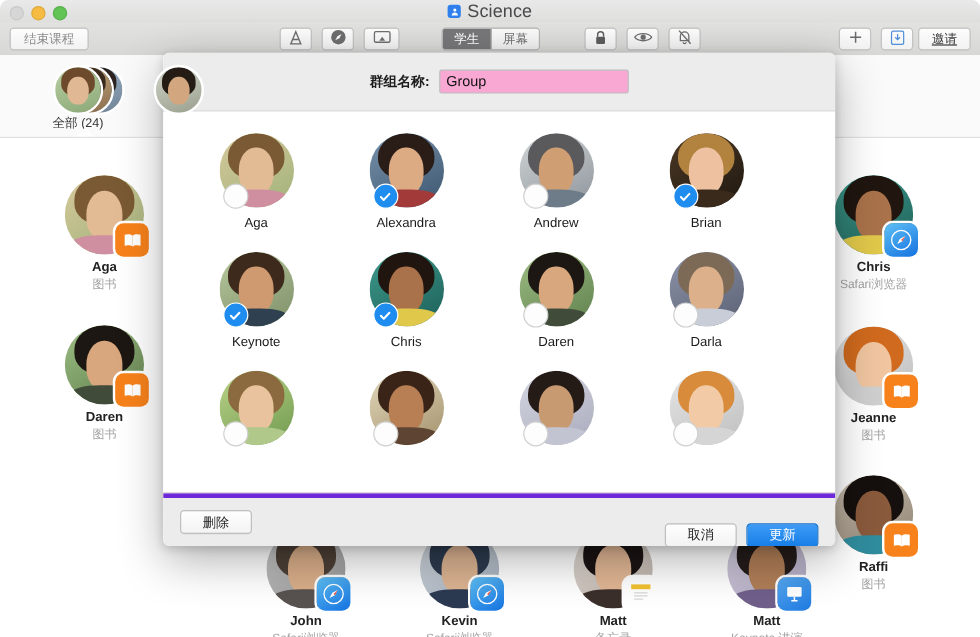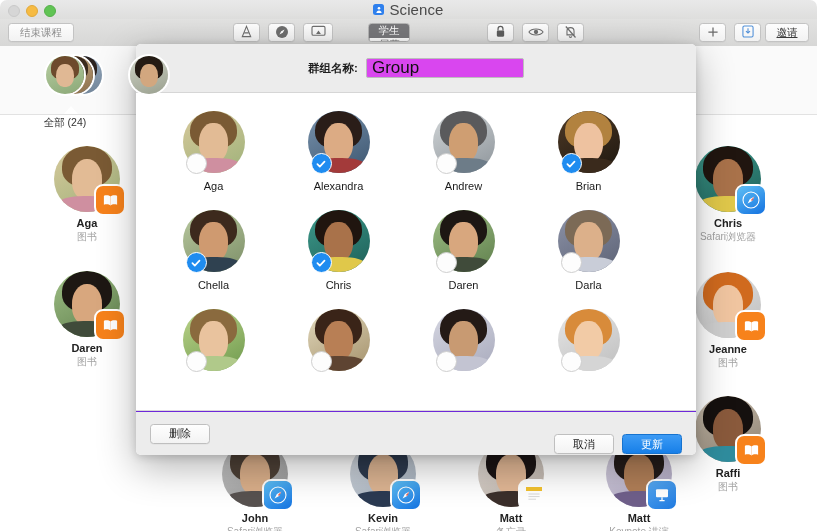--- a/index.html
+++ b/index.html
@@ -49,21 +49,21 @@
     display:flex;align-items:center;justify-content:center;
     font-size:10.5px;color:#8b8b8b;box-sizing:border-box;
   }
   .tb-btn.enabled{color:#3a3a3a;text-decoration:underline;}
   .tb-end{left:8px;width:66px;}
   .tb-icon{width:27px;}
   .tb-sq{width:30px;}
   .tb-invite{right:8px;width:44px;}
   .seg{
     position:absolute;top:4px;left:368px;height:19px;display:flex;
-    border-radius:3.5px;overflow:hidden;border:1px solid #b4b4b4;box-sizing:border-box;flex-direction:column;
+    border-radius:3.5px;overflow:hidden;border:1px solid #b4b4b4;box-sizing:border-box;
   }
   .seg div{
     width:40px;display:flex;align-items:center;justify-content:center;
     font-size:10.5px;box-sizing:border-box;
   }
   .seg .on{background:#77777a;color:#fff;}
   .seg .off{background:linear-gradient(to bottom,#fbfbfb,#efefef);color:#6d6d6d;border-left:1px solid #b4b4b4;}
 
   
   .content{
@@ -73,21 +73,21 @@
   .groupbar{
     position:absolute;left:0;top:0;width:817px;height:68px;
     background:#fafafa;border-bottom:1px solid #e2e2e2;
   }
   .group-item{position:absolute;top:8px;text-align:center;width:96px;}
   .stack{position:relative;height:42px;width:96px;}
   .stack .av{
     position:absolute;top:0;width:42px;height:42px;border-radius:50%;
     border:2px solid #fff;box-sizing:border-box;overflow:hidden;
   }
-  .group-label{font-size:10.5px;color:#333;margin-top:20px;white-space:nowrap;}
+  .group-label{font-size:10.5px;color:#333;margin-top:0;white-space:nowrap;}
   .caret{
     position:absolute;left:64px;top:60px;width:14px;height:8px;
     background:#fff;clip-path:polygon(50% 0,100% 100%,0 100%);
   }
 
   .student{position:absolute;width:110px;text-align:center;}
   .st-avwrap{position:relative;width:66px;height:66px;margin:0 auto;}
   .st-av{
     width:66px;height:66px;border-radius:50%;overflow:hidden;position:relative;
   }
@@ -110,22 +110,22 @@
     background:#fff;border-radius:5px;
     box-shadow:0 12px 38px rgba(0,0,0,.30),0 2px 8px rgba(0,0,0,.16);
     overflow:hidden;display:flex;flex-direction:column;
   }
   .dlg-head{
     height:48px;flex:0 0 48px;background:#ececec;border-bottom:1px solid #d6d6d6;
     display:flex;align-items:center;justify-content:center;gap:8px;
   }
   .dlg-head label{font-size:11.5px;color:#1d1d1d;font-weight:700;}
   .namefield{
-    width:158px;height:20px;border:1px solid #bdbdbd;border-radius:2px;background:#d946ef;
-    font-size:17px;color:#111;padding:0 5px;box-sizing:border-box;
+    width:158px;height:20px;border:1px solid #bdbdbd;border-radius:2px;background:#f9a8d4;
+    font-size:12px;color:#111;padding:0 5px;box-sizing:border-box;
     font-family:"Liberation Sans",sans-serif;outline:none;
   }
   .dlg-body{
     flex:1 1 auto;background:#fff;position:relative;overflow:hidden;
   }
   .grid{
     position:absolute;left:0;top:0;width:560px;
     display:flex;flex-wrap:wrap;padding:18px 0 0 0;box-sizing:border-box;
   }
   .cell{width:125px;margin:0 0 18px 0;text-align:center;}
@@ -133,21 +133,21 @@
   .cell-avwrap{position:relative;width:62px;height:62px;margin:0 auto;}
   .cell-av{width:62px;height:62px;border-radius:50%;overflow:hidden;position:relative;}
   .check{
     position:absolute;left:3px;bottom:-1px;width:21px;height:21px;border-radius:50%;
     box-sizing:border-box;display:flex;align-items:center;justify-content:center;
   }
   .check.off{background:#fdfdfd;border:1px solid #cfcfcf;}
   .check.on{background:#1f8cf0;border:1.5px solid #fff;}
   .cell-name{font-size:11px;color:#1a1a1a;margin-top:7px;}
   .dlg-foot{
-    height:44px;flex:0 0 44px;background:#ececec;border-top:1px solid #6d28d9;
+    height:44px;flex:0 0 44px;background:#ececec;border-top:4px solid #6d28d9;
     display:flex;align-items:center;padding:0 14px;box-sizing:border-box;
   }
   .dbtn{
     height:20px;min-width:60px;border-radius:3.5px;font-size:11px;
     display:flex;align-items:center;justify-content:center;box-sizing:border-box;
     border:1px solid #bfbfbf;background:linear-gradient(to bottom,#fefefe,#f3f3f3);color:#1d1d1d;
     box-shadow:0 .5px .5px rgba(0,0,0,.06);padding:0 10px;
   }
   .dbtn.primary{background:linear-gradient(to bottom,#3d9bf5,#177fe8);border-color:#1673cf;color:#fff;}
   .spacer{flex:1 1 auto;}
@@ -584,21 +584,21 @@
                   <div class="face" style="background:#cf9a70"></div>
                   <div class="body" style="background:#2f4150"></div>
                 </div>
               </div>
             <div class="check on">
               <svg width="12" height="12" viewBox="0 0 12 12">
                   <path d="M2.4 6.2 L4.8 8.6 L9.5 3.6" fill="none" stroke="#fff" stroke-width="1.7" stroke-linecap="round" stroke-linejoin="round"></path>
                 </svg>
             </div>
           </div>
-          <div class="cell-name">Chella</div>
+          <div class="cell-name">Keynote</div>
         </div>
 
         <div class="cell">
           <div class="cell-avwrap">
             <div class="cell-av">
                 <div class="f">
                   <div class="bg" style="background:linear-gradient(150deg,#3e9a8b,#1d5f58)"></div>
                   <div class="hair" style="background:#20150f"></div>
                   <div class="face" style="background:#a9724a"></div>
                   <div class="body" style="background:#e0c84a"></div>

